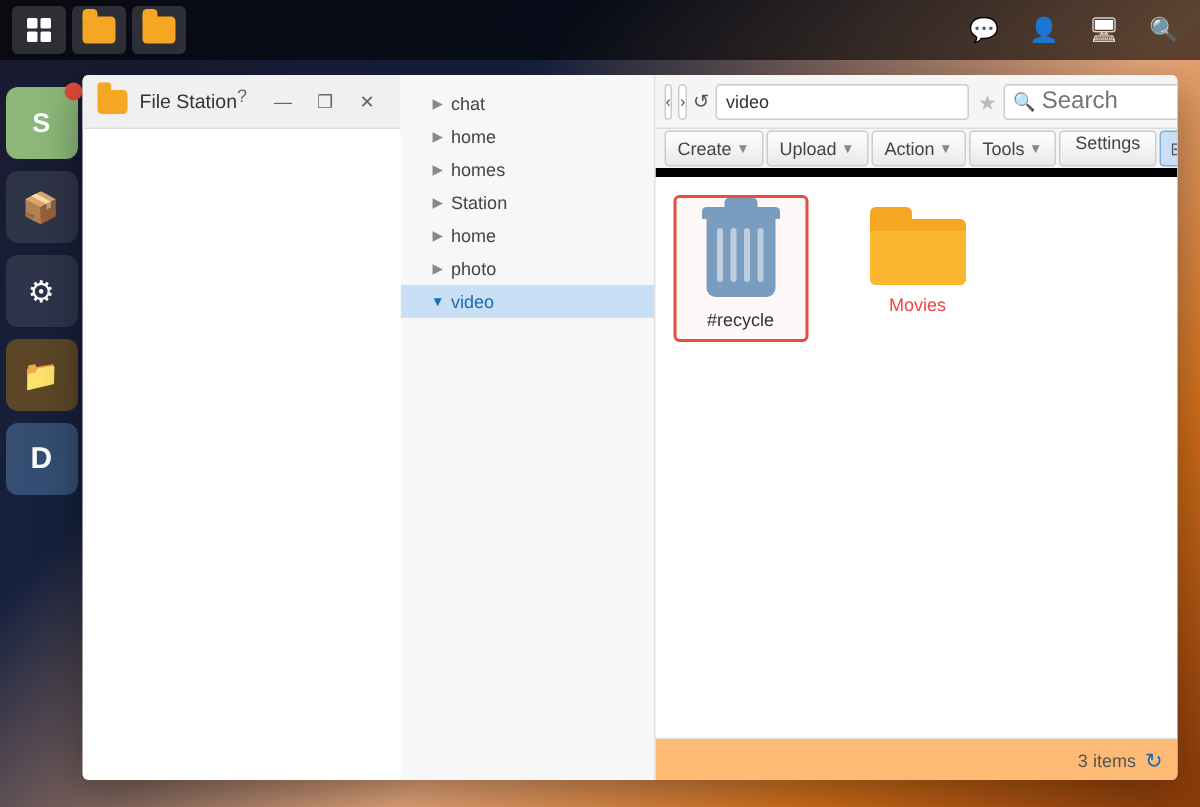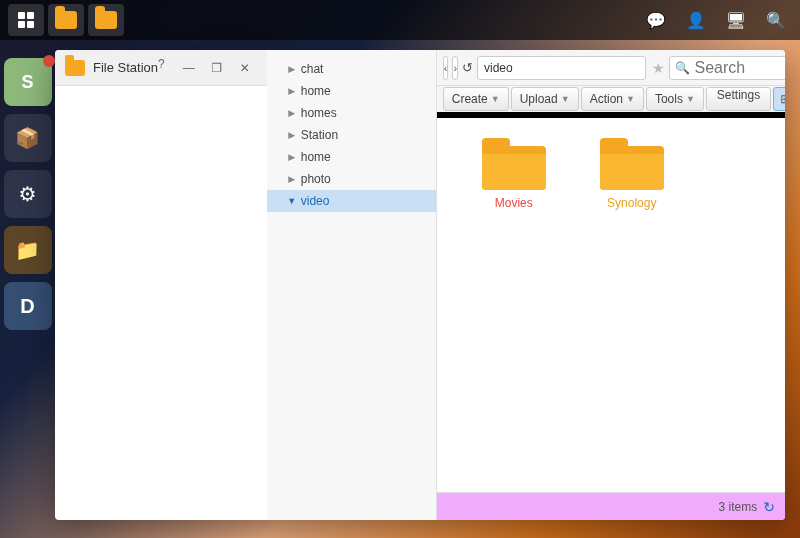--- a/index.html
+++ b/index.html
@@ -468,21 +468,21 @@
     .trash-line {
       width: 4px;
       height: 36px;
       background: rgba(255,255,255,0.5);
       border-radius: 2px;
     }
 
     
     .status-bar {
       height: 28px;
-      background: #f0abfc;
+      background: #fdba74;
       border-top: 1px solid #ddd;
       display: flex;
       align-items: center;
       justify-content: flex-end;
       padding: 0 10px;
       font-size: 12px;
       color: #555;
       flex-shrink: 0;
       gap: 6px;
     }
@@ -636,38 +636,42 @@
               <span>▤</span>
             </div>
             <div class="view-btn">
               <span>☰</span>
             </div>
           </div>
         </div>
 
         <div class="file-area">
 
+          <div class="file-item selected">
+            <div class="recycle-icon">
+              <div class="trash-lid"></div>
+              <div class="trash-body">
+                <div class="trash-line"></div>
+                <div class="trash-line"></div>
+                <div class="trash-line"></div>
+                <div class="trash-line"></div>
+              </div>
+            </div>
+            <span style="font-size:12px; color:#333;">#recycle</span>
+          </div>
 
           <div class="file-item" style="margin-left: 20px;">
             <div class="folder-icon-lg">
               <div class="folder-tab"></div>
               <div class="folder-body"></div>
               <div class="folder-front"></div>
             </div>
             <span style="font-size:12px; color:#ef4444;">Movies</span>
           </div>
 
-          <div class="file-item" style="margin-left: 20px;">
-            <div class="folder-icon-lg">
-              <div class="folder-tab"></div>
-              <div class="folder-body"></div>
-              <div class="folder-front"></div>
-            </div>
-            <span style="font-size:12px; color:#e8a020;">Synology</span>
-          </div>
 
         </div>
 
         <div class="status-bar">
           <span>3 items</span>
           <span class="status-refresh">↻</span>
         </div>
 
       </div>
     </div>

